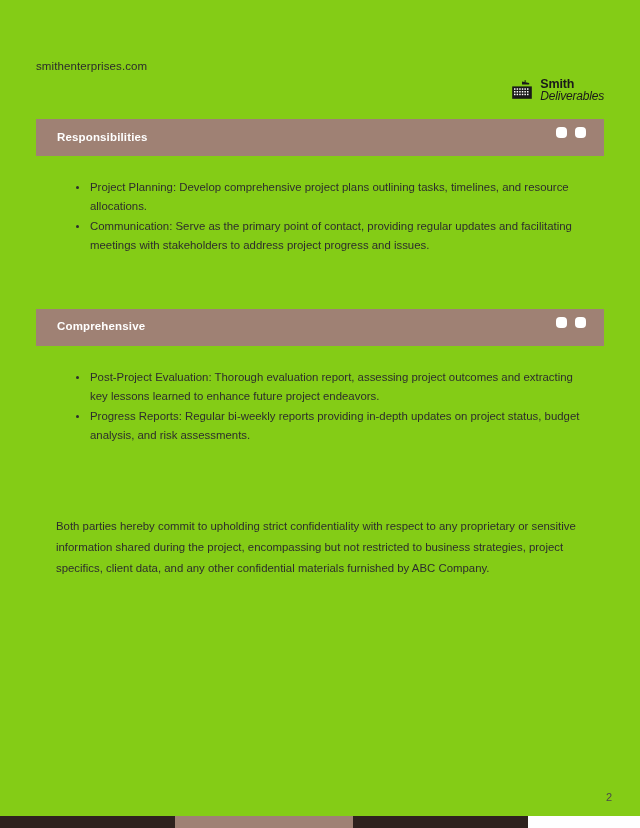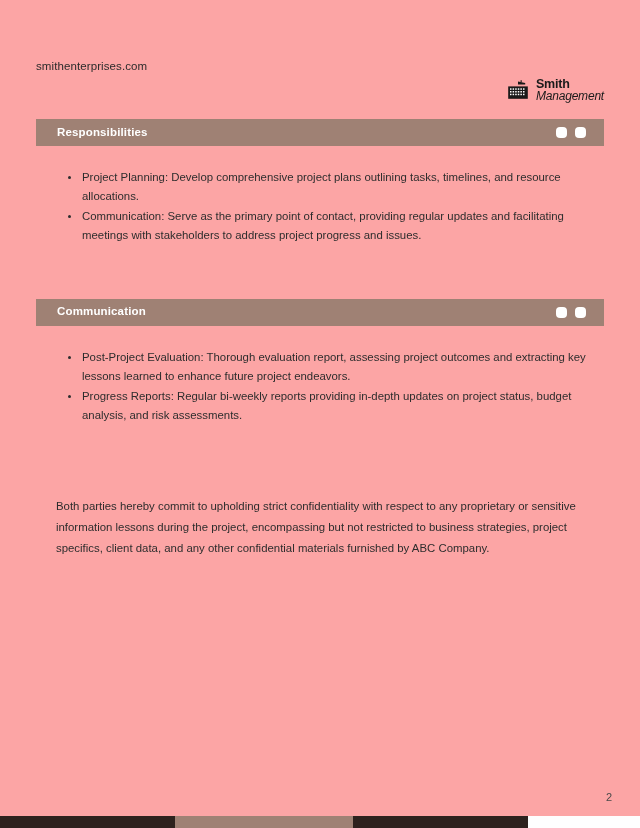--- a/index.html
+++ b/index.html
@@ -13,21 +13,21 @@
     font-family: "Liberation Sans", sans-serif;
     overflow: hidden;
     position: relative;
     -webkit-font-smoothing: antialiased;
   }
 
   .page {
     position: relative;
     width: 640px;
     height: 828px;
-    background: #fca5a5;
+    background: #84cc16;
     box-sizing: border-box;
   }
 
   
   .page-header {
     position: absolute;
     top: 52px;
     left: 36px;
     right: 36px;
     height: 30px;
@@ -84,21 +84,21 @@
     left: 36px;
     width: 568px;
   }
 
   .section {
     margin-bottom: 0;
   }
 
   .section-bar {
     background: #9f8174;
-    height: 27px;
+    height: 37px;
     display: flex;
     align-items: center;
     padding: 0 14px 0 21px;
     box-sizing: border-box;
     position: relative;
   }
 
   .section-title {
     color: #ffffff;
     font-size: 11.5px;
@@ -132,21 +132,21 @@
     margin: 0;
     padding: 0 0 0 26px;
     list-style: none;
   }
 
   ul.bullets li {
     position: relative;
     font-size: 11.4px;
     color: #2d2d2d;
     line-height: 1.68;
-    margin: 0 0 1px 0;
+    margin: 0 0 1px 8px;
   }
 
   ul.bullets li::before {
     content: "";
     position: absolute;
     left: -14px;
     top: 8px;
     width: 3px;
     height: 3px;
     border-radius: 50%;
@@ -222,21 +222,21 @@
             <rect x="5.6" y="13.7" width="1.5" height="1.5"></rect>
             <rect x="8.2" y="13.7" width="1.5" height="1.5"></rect>
             <rect x="10.8" y="13.7" width="1.5" height="1.5"></rect>
             <rect x="13.4" y="13.7" width="1.5" height="1.5"></rect>
             <rect x="16.0" y="13.7" width="1.5" height="1.5"></rect>
           </g>
         </svg>
       </span>
       <span class="brand-words">
         <span class="brand-name">Smith</span>
-        <span class="brand-sub">Management</span>
+        <span class="brand-sub">Deliverables</span>
       </span>
     </div>
   </div>
 
   <div class="content">
 
     <div class="section">
       <div class="section-bar">
         <span class="section-title">Responsibilities</span>
         <span class="bar-dots">
@@ -249,39 +249,39 @@
           <li>Project Planning: Develop comprehensive project plans outlining tasks, timelines, and resource allocations.</li>
           <li>Communication: Serve as the primary point of contact, providing regular updates and facilitating meetings with stakeholders to address project progress and issues.</li>
         </ul>
       </div>
     </div>
 
     <div class="gap-a"></div>
 
     <div class="section">
       <div class="section-bar">
-        <span class="section-title">Communication</span>
+        <span class="section-title">Comprehensive</span>
         <span class="bar-dots">
           <span class="bar-dot"></span>
           <span class="bar-dot"></span>
         </span>
       </div>
       <div class="section-body">
         <ul class="bullets">
           <li>Post-Project Evaluation: Thorough evaluation report, assessing project outcomes and extracting key lessons learned to enhance future project endeavors.</li>
           <li>Progress Reports: Regular bi-weekly reports providing in-depth updates on project status, budget analysis, and risk assessments.</li>
         </ul>
       </div>
     </div>
 
     <div class="gap-b"></div>
 
     <div class="section">
       <div class="section-body">
-        <p class="para">Both parties hereby commit to upholding strict confidentiality with respect to any proprietary or sensitive information lessons during the project, encompassing but not restricted to business strategies, project specifics, client data, and any other confidential materials furnished by ABC Company.</p>
+        <p class="para">Both parties hereby commit to upholding strict confidentiality with respect to any proprietary or sensitive information shared during the project, encompassing but not restricted to business strategies, project specifics, client data, and any other confidential materials furnished by ABC Company.</p>
       </div>
     </div>
 
   </div>
 
   <div class="footer-bars">
     <div class="fb-dark-left"></div>
     <div class="fb-mauve"></div>
     <div class="fb-dark-right"></div>
     <div class="fb-blank"></div>

